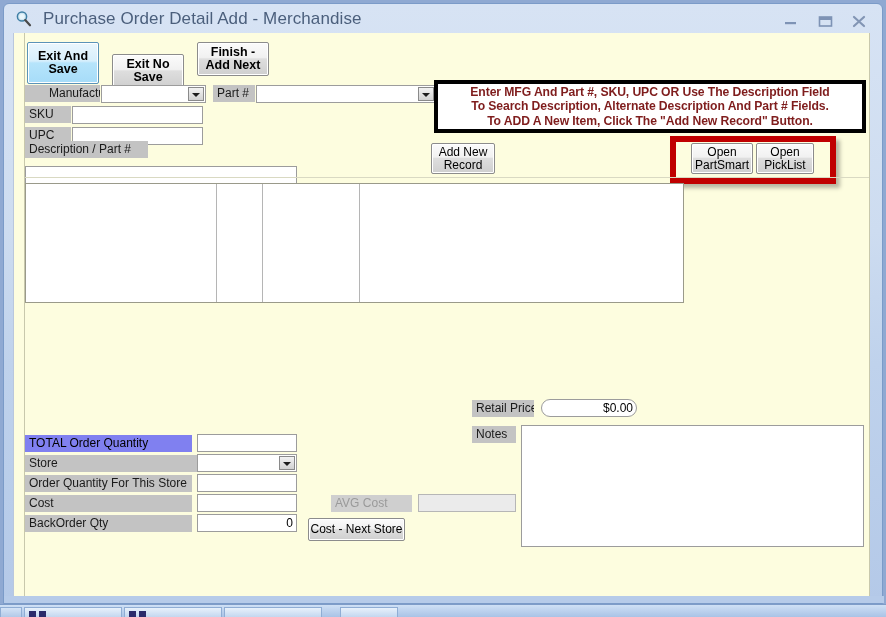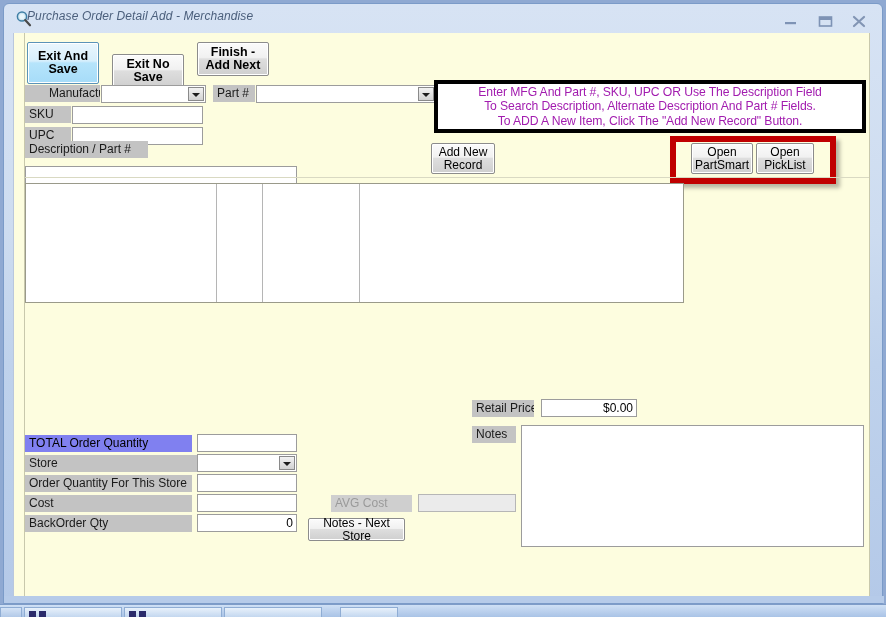--- a/index.html
+++ b/index.html
@@ -36,27 +36,26 @@
   }
   #title-icon {
     position: absolute;
     left: 11px;
     top: 6px;
     width: 17px;
     height: 17px;
   }
   #title-text {
     position: absolute;
-    left: 23px;
+    left: 39px;
     top: 5px;
-    font-size: 12px;
+    font-size: 17px;
     color: #4b5f7c;
     white-space: nowrap;
     letter-spacing: .1px;
-    font-style: italic;
   }
   .winbtn {
     position: absolute;
     top: 9px;
     width: 28px;
     height: 16px;
     cursor: default;
   }
   .winbtn svg { display:block; }
   #btn-min { left: 772px; }
@@ -175,22 +174,22 @@
     height: 53px;
     background: #ffffff;
     border: 4px solid #000000;
     box-sizing: border-box;
     display: flex;
     flex-direction: column;
     align-items: center;
     justify-content: center;
   }
   #instruction-box .line {
-    color: #a21caf;
-    font-weight: normal;
+    color: #7f1d1d;
+    font-weight: bold;
     font-size: 12.2px;
     line-height: 14.5px;
     white-space: nowrap;
     letter-spacing: -0.1px;
   }
   #redbox {
     position: absolute;
     left: 645px;
     top: 103px;
     width: 166px;
@@ -366,21 +365,21 @@
 
       <div id="hr1"></div>
 
       <div id="grid">
         <div class="col-sep" style="left:190px;"></div>
         <div class="col-sep" style="left:236px;"></div>
         <div class="col-sep" style="left:333px;"></div>
       </div>
 
       <div class="lbl" style="left:447px; top:367px; width:62px;">Retail Price</div>
-      <div class="fld num" style="left:516px; top:366px; width:96px;">$0.00</div>
+      <div class="fld num" style="left:516px; top:366px; width:96px;border-radius:9px;">$0.00</div>
 
       <div class="lbl" style="left:447px; top:393px; width:44px;">Notes</div>
       <div id="notes-box"></div>
 
       <div class="lbl purple" style="left:0px; top:402px; width:167px;">TOTAL Order Quantity</div>
       <div class="fld" style="left:172px; top:401px; width:100px;"></div>
 
       <div class="lbl" style="left:0px; top:422px; width:197px;">Store</div>
       <div class="combo" style="left:172px; top:421px; width:100px;">
         <span class="arrowbox"></span>
@@ -391,21 +390,21 @@
 
       <div class="lbl" style="left:0px; top:462px; width:167px;">Cost</div>
       <div class="fld" style="left:172px; top:461px; width:100px;"></div>
 
       <div class="lbl" style="left:0px; top:482px; width:167px;">BackOrder Qty</div>
       <div class="fld num" style="left:172px; top:481px; width:100px;">0</div>
 
       <div class="lbl disabled" style="left:306px; top:462px; width:81px;">AVG Cost</div>
       <div class="fld disabled" style="left:393px; top:461px; width:98px;"></div>
 
-      <div class="btn" style="left:283px; top:485px; width:97px; height:23px;">Notes - Next Store</div>
+      <div class="btn" style="left:283px; top:485px; width:97px; height:23px;">Cost - Next Store</div>
 
     </div>
 
     <div id="statusbar"></div>
   </div>
 
   <div id="taskbar">
     <div class="tb-item tb-start"></div>
     <div class="tb-item tb-1">
       <span class="tb-ico" style="left:4px;"></span>

